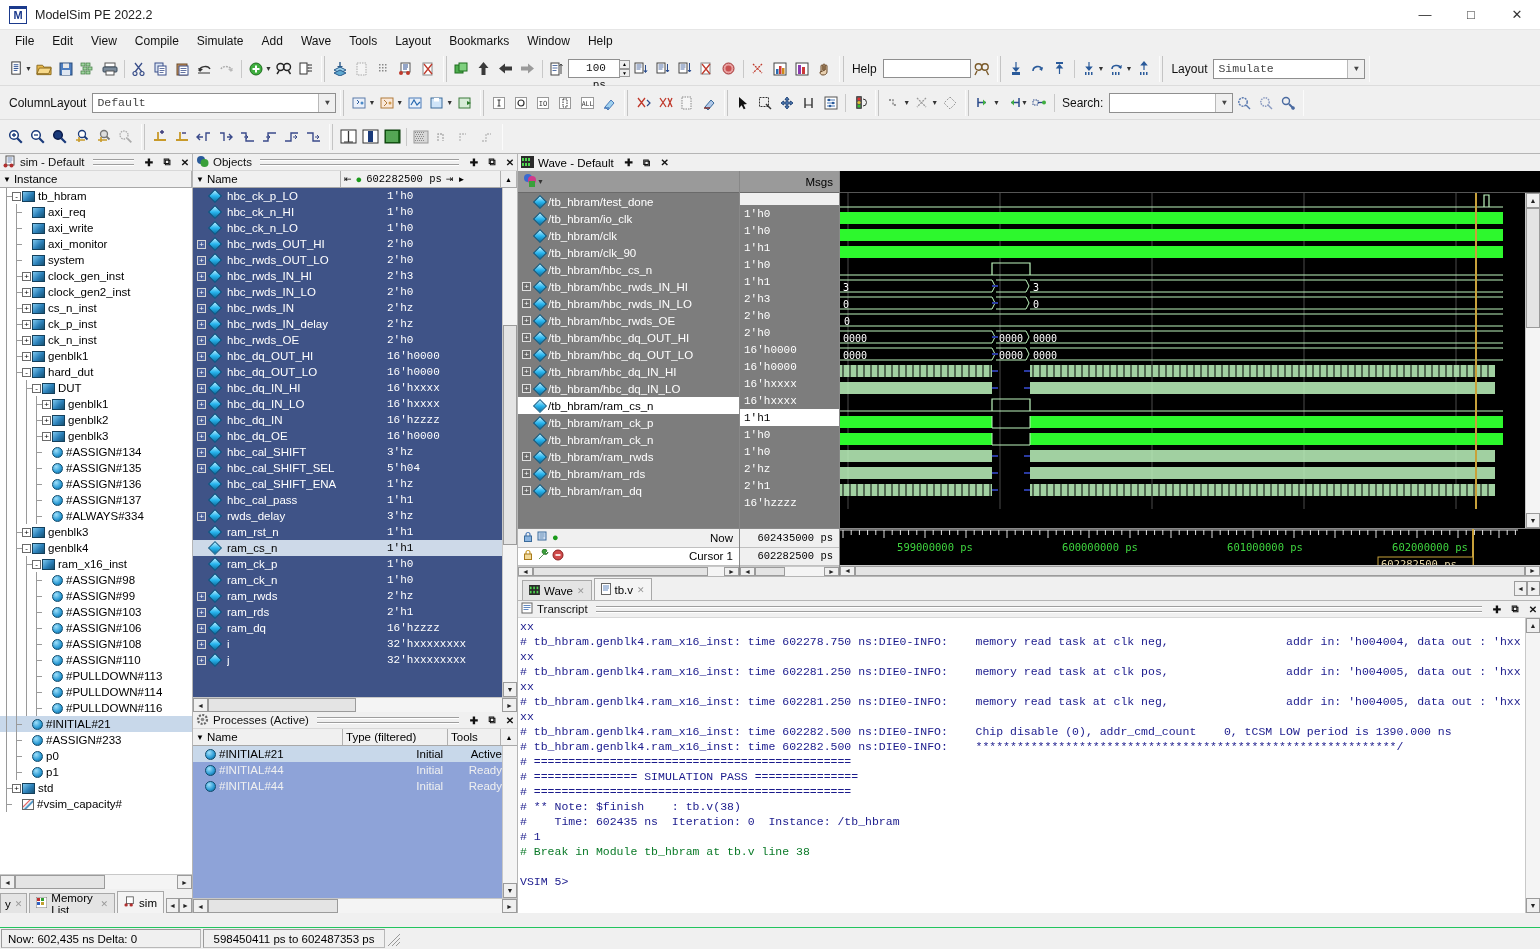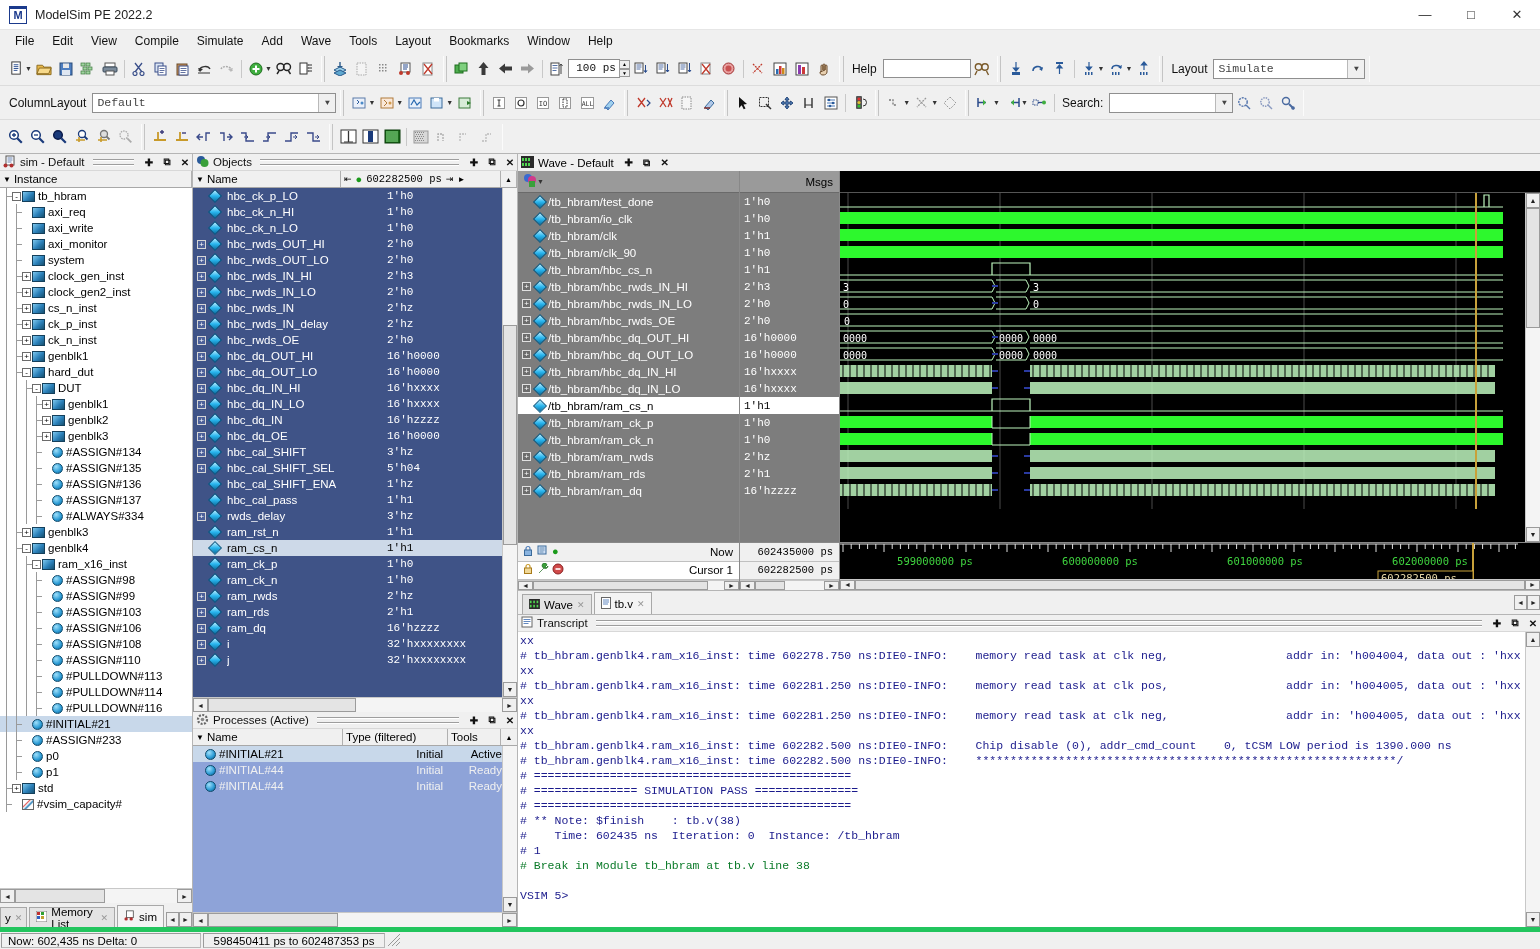--- a/index.html
+++ b/index.html
@@ -31,21 +31,21 @@
   .toolrow { height:34px; display:flex; align-items:center; background:#f0f0f0; border-bottom:1px solid #dcdcdc; }
   .toolrow.r3 { border-bottom:1px solid #b5b5b5; }
   .tgroup { display:flex; align-items:center; height:26px; padding:0 4px; border-left:1px solid #c4c4c4;
             border-right:1px solid #fbfbfb; margin:0 1px; }
   .tgroup.first { border-left:none; }
   .ticon { width:22px;height:22px; display:flex;align-items:center;justify-content:center; position:relative; }
   .sep { width:1px;height:18px;background:#c8c8c8;margin:0 3px; }
   .caret { font-size:7px; color:#333; margin-left:-2px; margin-right:1px;}
   .tlabel { font-size:12px; color:#111; margin:0 6px 0 4px; }
   .tinput { height:19px; border:1px solid #8f8f8f; background:#fff; font-family:"Liberation Mono",monospace;
-            font-size:11px; padding:0 3px; line-height:17px; color:#111; }
+            font-size:11px; padding:0 13px; line-height:17px; color:#111; }
   .combo { height:20px; border:1px solid #8f8f8f; background:#fff; display:flex; align-items:center;
            font-family:"Liberation Mono",monospace; font-size:11.5px; color:#444; padding-left:4px; }
   .combo .arrow { margin-left:auto; width:17px; height:100%; display:flex;align-items:center;justify-content:center;
                   background:#f0f0f0; border-left:1px solid #b9b9b9; font-size:8px; }
   .spin { display:flex; flex-direction:column; width:11px; height:17px; margin-left:-1px;}
   .spin div { flex:1; border:1px solid #9a9a9a; background:#eee; font-size:5px; line-height:6px; text-align:center;}
 
   
   .work { flex:1; display:flex; overflow:hidden; background:#f0f0f0; padding:0; }
   .leftcol { width:193px; display:flex; flex-direction:column; border-right:1px solid #b5b5b5;}
@@ -116,21 +116,21 @@
   .hsb { height:15px; background:#f0f0f0; border-top:1px solid #c8c8c8; display:flex; align-items:stretch; }
   .hsb .sbtn { width:15px; height:100%; }
   .hsb .strack { background:#f4f4f4; display:flex; }
 
   
   .wave-pnl { flex:1; display:flex; flex-direction:column; overflow:hidden; border-bottom:1px solid #b5b5b5;}
   .wave-title { height:17px; background:#f0f0f0; display:flex; align-items:center; padding-left:3px;
                 font-size:11.5px; gap:4px; }
   .wave-body { flex:1; display:flex; overflow:hidden; }
   .wn-col { width:222px; display:flex; flex-direction:column; border-right:1px solid #888;}
-  .wv-col { width:100px; display:flex; flex-direction:column; border-right:1px solid #888;}
+  .wv-col { width:100px; display:flex; flex-direction:column; border-right:1px solid #888;gap:12px;}
   .ww-col { flex:1; display:flex; flex-direction:column; overflow:hidden; }
   .wn-hdr { height:22px; background:#9a9a9a; display:flex; align-items:center; padding-left:4px;
             border-bottom:1px solid #6a6a6a; }
   .wv-hdr { height:22px; background:#9a9a9a; display:flex; align-items:center; justify-content:flex-end;
             padding-right:6px; font-size:11.5px; color:#000; border-bottom:1px solid #6a6a6a;}
   .wn-list { flex:1; background:#7d7d7d; overflow:hidden; }
   .wv-list { flex:1; background:#7d7d7d; overflow:hidden; }
   .wrow { height:17px; display:flex; align-items:center; color:#fff; white-space:nowrap; font-size:11.5px; }
   .wrow.sel { background:#fff; color:#000; }
   .wbox { width:9px;height:9px;border:1px solid #e0e0e0;background:#6d6d6d;font-size:8px;line-height:7px;
@@ -161,22 +161,22 @@
 
   
   .trans-pnl { height:312px; display:flex; flex-direction:column; background:#fff; }
   .trans-body { flex:1; display:flex; overflow:hidden; }
   .trans-text { flex:1; background:#fff; overflow:hidden; font-family:"Liberation Mono",monospace;
                 font-size:11.5px; color:#1a1a8c; padding:1px 2px; white-space:pre; line-height:15px; }
   .tl { display:block; height:15px; overflow:hidden; }
   .green { color:#0a7a28; }
 
   
-  .statusbar { height:22px; display:flex; align-items:stretch; background:#f0f0f0; border-top:5px solid #22c55e;
-               font-size:11.5px; }
+  .statusbar { height:22px; display:flex; align-items:stretch; background:#f0f0f0; border-top:1px solid #22c55e;
+               font-size:11.5px;margin-top:14px; }
   .sb-cell { border:1px solid #b8b8b8; border-top-color:#9a9a9a; border-left-color:#9a9a9a;
              display:flex; align-items:center; padding:0 6px; margin:1px; background:#f0f0f0;}
   .grip-corner { width:16px; background:#f0f0f0; position:relative;}
 
   .bottomtabs { height:24px; display:flex; align-items:flex-end; background:#f0f0f0; }
   .mini-sb { height:15px; display:flex; }
 </style>
 </head>
 <body>
 

